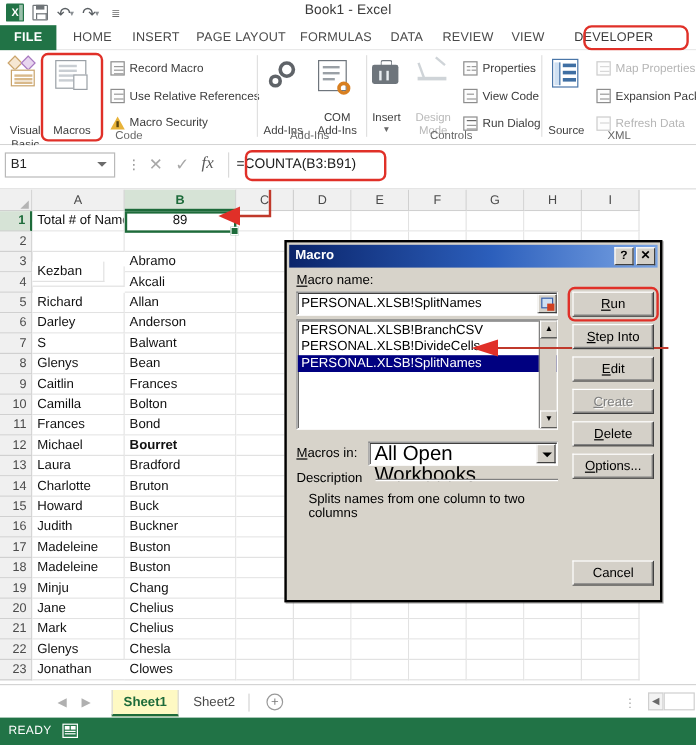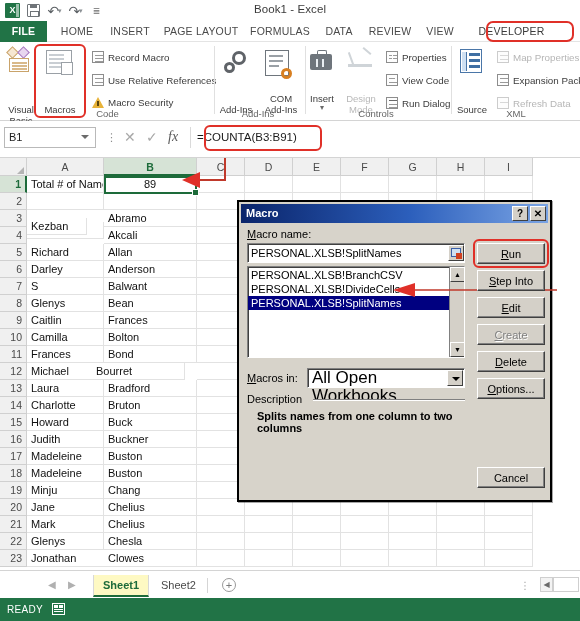--- a/index.html
+++ b/index.html
@@ -626,21 +626,21 @@
         <div class="cell" style="left: 27px; top: 188px; width: 77px;">Frances</div>
         <div class="cell" style="left: 104px; top: 188px; width: 93px;">Bond</div>
         <div class="cell" style="left: 197px; top: 188px; width: 48px;"></div>
         <div class="cell" style="left: 245px; top: 188px; width: 48px;"></div>
         <div class="cell" style="left: 293px; top: 188px; width: 48px;"></div>
         <div class="cell" style="left: 341px; top: 188px; width: 48px;"></div>
         <div class="cell" style="left: 389px; top: 188px; width: 48px;"></div>
         <div class="cell" style="left: 437px; top: 188px; width: 48px;"></div>
         <div class="cell" style="left: 485px; top: 188px; width: 48px;"></div>
         <div class="cell" style="left: 27px; top: 205px; width: 77px;">Michael</div>
-        <div class="cell" style="left: 92px; top: 205px; width: 93px;">Bourret</div>
+        <div class="cell" style="left: 104px; top: 205px; width: 93px; font-weight: bold;">Bourret</div>
         <div class="cell" style="left: 197px; top: 205px; width: 48px;"></div>
         <div class="cell" style="left: 245px; top: 205px; width: 48px;"></div>
         <div class="cell" style="left: 293px; top: 205px; width: 48px;"></div>
         <div class="cell" style="left: 341px; top: 205px; width: 48px;"></div>
         <div class="cell" style="left: 389px; top: 205px; width: 48px;"></div>
         <div class="cell" style="left: 437px; top: 205px; width: 48px;"></div>
         <div class="cell" style="left: 485px; top: 205px; width: 48px;"></div>
         <div class="cell" style="left: 27px; top: 222px; width: 77px;">Laura</div>
         <div class="cell" style="left: 104px; top: 222px; width: 93px;">Bradford</div>
         <div class="cell" style="left: 197px; top: 222px; width: 48px;"></div>
@@ -791,21 +791,21 @@
 
     <div class="dlg-label" style="left:8px;top:170px;"><span class="u">M</span>acros in:</div>
     <div class="combo" style="left:68px;top:166px;width:158px;height:20px;">
       <span>All Open Workbooks</span>
       <span class="combo-arrow"></span>
     </div>
 
     <div class="dlg-label" style="left:8px;top:191px;background:#d7d3ca;padding-right:4px;z-index:2;">Description</div>
     <div class="grpline" style="left:74px;top:197px;width:152px;"></div>
     <div class="grpline w" style="left:74px;top:198px;width:152px;"></div>
-    <div class="desc-text" style="left:18px;top:208px;width:215px;font-weight:bold;">Splits names from one column to two columns</div>
+    <div class="desc-text" style="left:18px;top:208px;width:215px;">Splits names from one column to two columns</div>
   </div>
 
   <div class="tabbar">
     <div class="navbtn" style="left:48px;">◀</div>
     <div class="navbtn" style="left:68px;">▶</div>
     <div class="sheettab active" style="left:93px;">Sheet1</div>
     <div class="sheettab" style="left:152px;">Sheet2</div>
     <div class="tab-sep" style="left:207px;"></div>
     <div class="plusbtn" style="left:222px;">+</div>
     <div class="vdots" style="left:520px;top:9px;">⋮</div>

